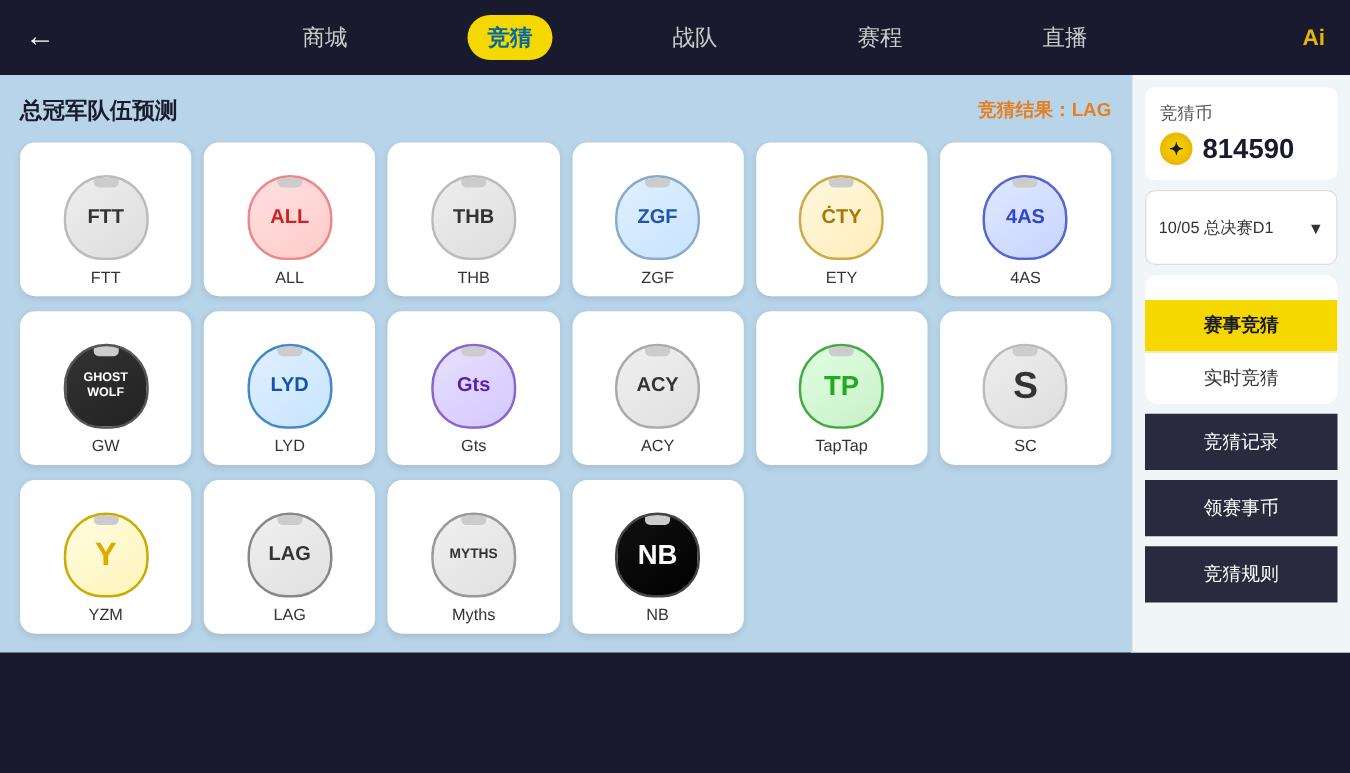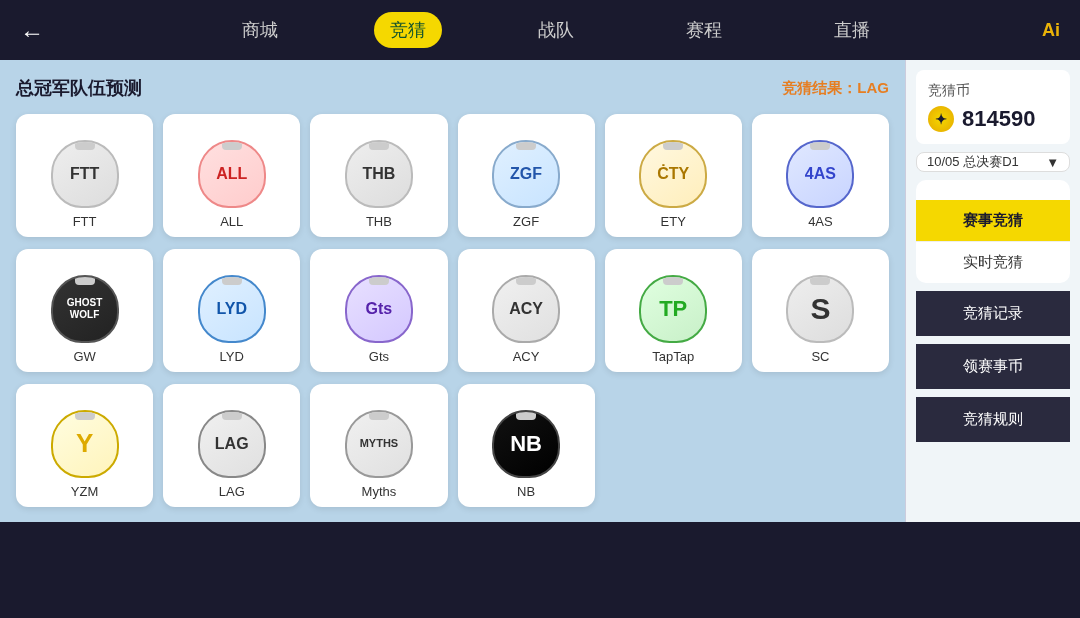--- a/index.html
+++ b/index.html
@@ -36,22 +36,22 @@
     }
     .nav-item {
       color: #ccc;
       font-size: 18px;
       cursor: pointer;
       padding: 6px 16px;
       border-radius: 20px;
     }
     .nav-item.active {
       background: #f5d800;
-      color: #14532d;
-      font-weight: normal;
+      color: #0369a1;
+      font-weight: bold;
     }
     .header-ai {
       color: #eab308;
       font-size: 18px;
       font-weight: bold;
       margin-left: 20px;
     }
 
     
     .main {
@@ -213,21 +213,21 @@
       border-radius: 50%;
       display: flex;
       align-items: center;
       justify-content: center;
       font-size: 14px;
     }
 
     .date-select {
       background: white;
       border-radius: 8px;
-      padding: 0 10px;
+      padding: 20px 10px;
       font-size: 13px;
       color: #333;
       display: flex;
       justify-content: space-between;
       align-items: center;
       cursor: pointer;
       border: 1px solid #ddd;
     }
 
     .tab-group {

